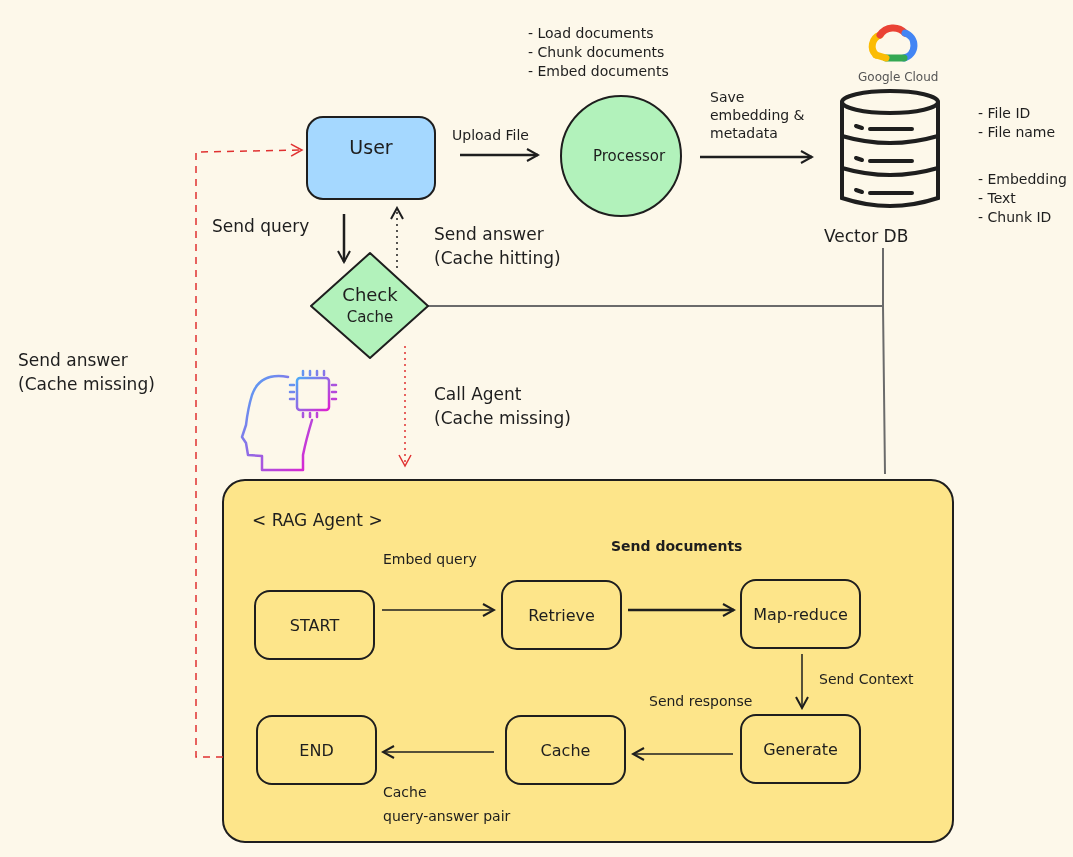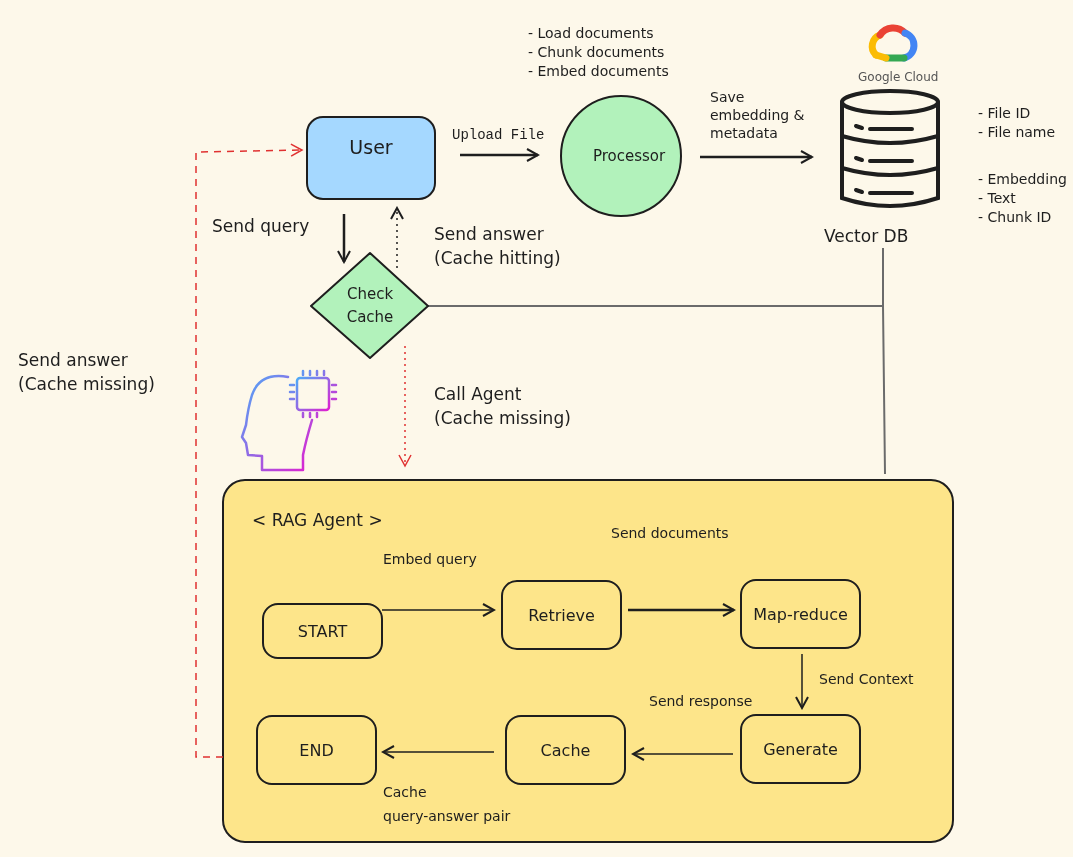--- a/index.html
+++ b/index.html
@@ -78,40 +78,40 @@
 
   <line x1="382" y1="610" x2="494" y2="610" stroke="#1e1e1e" stroke-width="1.5" marker-end="url(#arr)"></line>
   <line x1="628" y1="610" x2="734" y2="610" stroke="#1e1e1e" stroke-width="2.5" marker-end="url(#arr)"></line>
   <line x1="802" y1="654" x2="802" y2="708" stroke="#1e1e1e" stroke-width="1.5" marker-end="url(#arr)"></line>
   <line x1="733" y1="754" x2="633" y2="754" stroke="#1e1e1e" stroke-width="1.5" marker-end="url(#arr)"></line>
   <line x1="494" y1="752" x2="383" y2="752" stroke="#1e1e1e" stroke-width="1.5" marker-end="url(#arr)"></line>
 </svg>
 
 <div class="node" style="left:307px;top:117px;width:128px;height:60px;font-size:19px;">User</div>
 <div class="node" style="left:561px;top:136px;width:136px;height:40px;font-size:15px;">Processor</div>
-<div class="node" style="left:330px;top:283px;width:80px;height:22px;font-size:15px;">Check</div>
+<div class="node" style="left:330px;top:283px;width:80px;height:22px;font-size:18px;">Check</div>
 <div class="node" style="left:330px;top:306px;width:80px;height:22px;font-size:15px;">Cache</div>
 <div class="lbl" style="left:824px;top:224px;">Vector DB</div>
 <div class="lbl" style="left:858px;top:70px;font-size:12px;line-height:14px;color:#555;">Google Cloud</div>
 
 <div style="position:absolute;left:528px;top:24px;">
   <div class="lbl sm" style="position:static;">- Load documents</div>
   <div class="lbl sm" style="position:static;">- Chunk documents</div>
   <div class="lbl sm" style="position:static;">- Embed documents</div>
 </div>
 
 <div style="position:absolute;left:978px;top:104px;">
   <div class="lbl sm" style="position:static;">- File ID</div>
   <div class="lbl sm" style="position:static;">- File name</div>
   <div class="lbl sm" style="position:static;margin-top:28px;">- Embedding</div>
   <div class="lbl sm" style="position:static;">- Text</div>
   <div class="lbl sm" style="position:static;">- Chunk ID</div>
 </div>
 
-<div class="lbl sm" style="left:452px;top:126px;font-family:Liberation Mono, monospace;">Upload File</div>
+<div class="lbl sm" style="left:452px;top:126px;">Upload File</div>
 <div style="position:absolute;left:710px;top:88px;">
   <div class="lbl sm" style="position:static;line-height:18px;">Save</div>
   <div class="lbl sm" style="position:static;line-height:18px;">embedding &amp;</div>
   <div class="lbl sm" style="position:static;line-height:18px;">metadata</div>
 </div>
 <div class="lbl" style="left:212px;top:214px;">Send query</div>
 <div style="position:absolute;left:434px;top:222px;">
   <div class="lbl" style="position:static;">Send answer</div>
   <div class="lbl" style="position:static;text-align:center;">(Cache hitting)</div>
 </div>
@@ -119,26 +119,26 @@
   <div class="lbl" style="position:static;">Send answer</div>
   <div class="lbl" style="position:static;">(Cache missing)</div>
 </div>
 <div style="position:absolute;left:434px;top:382px;">
   <div class="lbl" style="position:static;">Call Agent</div>
   <div class="lbl" style="position:static;">(Cache missing)</div>
 </div>
 
 <div class="lbl" style="left:252px;top:508px;">&lt; RAG Agent &gt;</div>
 <div class="lbl sm" style="left:383px;top:550px;">Embed query</div>
-<div class="lbl sm" style="left:611px;top:524px;">Send documents</div>
+<div class="lbl sm" style="left:611px;top:537px;font-weight:bold;">Send documents</div>
 <div class="lbl sm" style="left:819px;top:670px;">Send Context</div>
 <div class="lbl sm" style="left:621px;top:692px;margin-left:28px;">Send response</div>
 <div style="position:absolute;left:383px;top:780px;">
   <div class="lbl sm" style="position:static;line-height:24px;">Cache</div>
   <div class="lbl sm" style="position:static;line-height:24px;">query-answer pair</div>
 </div>
 
-<div class="node rag-node" style="left:254px;top:603px;width:121px;height:56px;margin-left:8px;">START</div>
+<div class="node rag-node" style="left:254px;top:590px;width:121px;height:70px;">START</div>
 <div class="node rag-node" style="left:501px;top:580px;width:121px;height:70px;">Retrieve</div>
 <div class="node rag-node" style="left:740px;top:579px;width:121px;height:70px;text-align:center;">Map-reduce</div>
 <div class="node rag-node" style="left:740px;top:714px;width:121px;height:70px;">Generate</div>
 <div class="node rag-node" style="left:505px;top:715px;width:121px;height:70px;">Cache</div>
 <div class="node rag-node" style="left:256px;top:715px;width:121px;height:70px;">END</div>
 
 </body></html>

